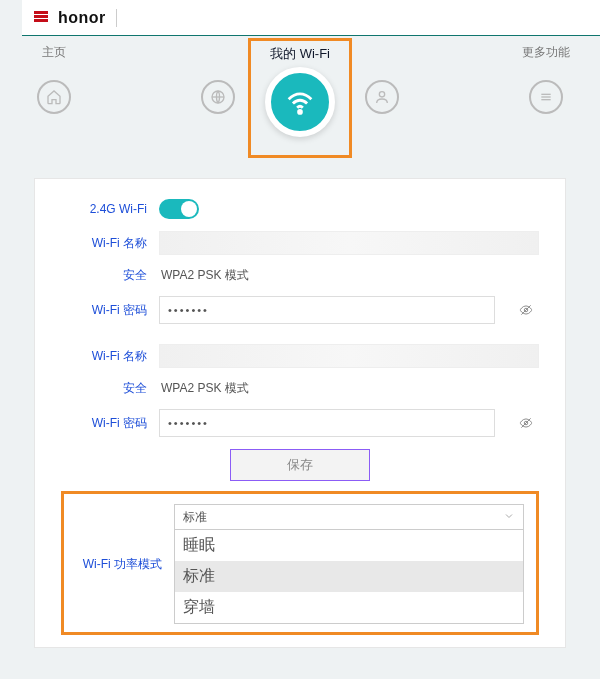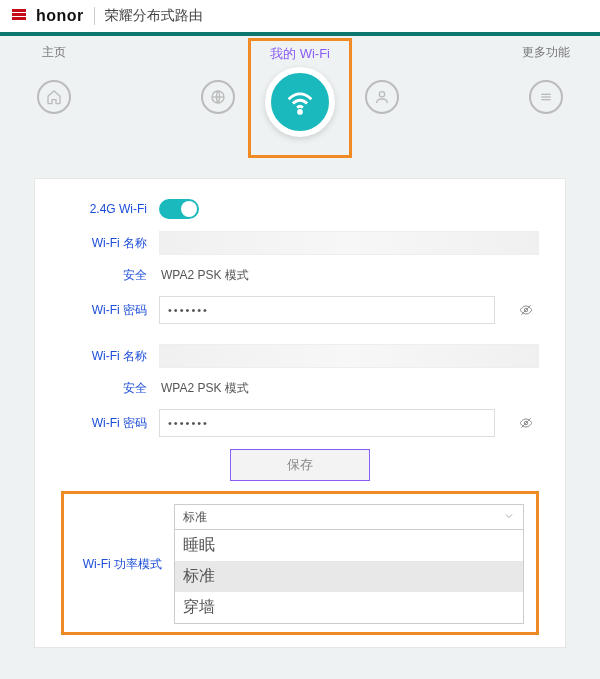--- a/index.html
+++ b/index.html
@@ -12,21 +12,22 @@
     font-size: 12px;
     color: #333;
   }
   .header {
     background: #fff;
     height: 36px;
     display: flex;
     align-items: center;
     padding: 0 12px;
     gap: 10px;
-    border-bottom: 4px solid #0f766e;
+    border-bottom: 1px solid #0f766e;
+    margin-left: 22px;
   }
   .brand-mark {
     width: 14px; height: 14px;
     display: inline-flex; flex-direction: column; gap:1px;
   }
   .brand-mark span { display:block; height:3px; background:#c40d18; }
   .brand-text { font-weight: bold; font-size: 16px; color:#111; letter-spacing:0.5px;}
   .brand-divider { width:1px; height:18px; background:#ccc; }
   .product-name { font-size: 14px; color:#444; }
   .nav {
@@ -60,21 +61,21 @@
     top: 2px;
     width: 104px;
     height: 120px;
     border: 3px solid #f08a24;
     display:flex;
     flex-direction:column;
     align-items:center;
     gap:4px;
     padding-top:4px;
   }
-  .wifi-highlight .nav-label { color:#8b5cf6; font-size:13px; }
+  .wifi-highlight .nav-label { color:#0f172a; font-size:13px; }
   .wifi-big {
     width:70px; height:70px;
     background:#1ab9bd;
     border-radius:50%;
     border:6px solid #fff;
     box-shadow: 0 2px 6px rgba(0,0,0,0.15);
     display:flex; align-items:center; justify-content:center;
   }
   .panel {
     background:#fff;
@@ -193,21 +194,20 @@
 <body>
 
 <div class="header">
   <span class="brand-mark">
     <span></span>
       <span></span>
       <span></span>
   </span>
   <span class="brand-text">honor</span>
   <span class="brand-divider"></span>
-  <span class="product-name">荣耀分布式路由</span>
 </div>
 
 <div class="nav">
   <div class="nav-item">
     <span class="nav-label">主页</span>
     <span class="nav-icon">
       <svg width="16" height="16" viewBox="0 0 24 24" fill="none" stroke="currentColor" stroke-width="2">
           <path d="M3 11l9-8 9 8v10a1 1 0 0 1-1 1h-5v-6h-6v6H4a1 1 0 0 1-1-1z"></path>
         </svg>
     </span>

